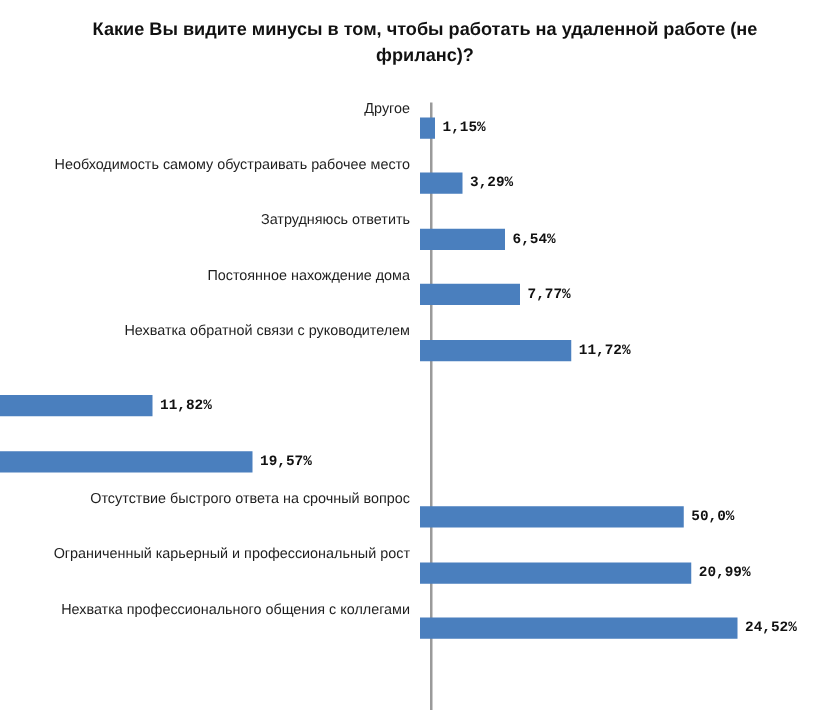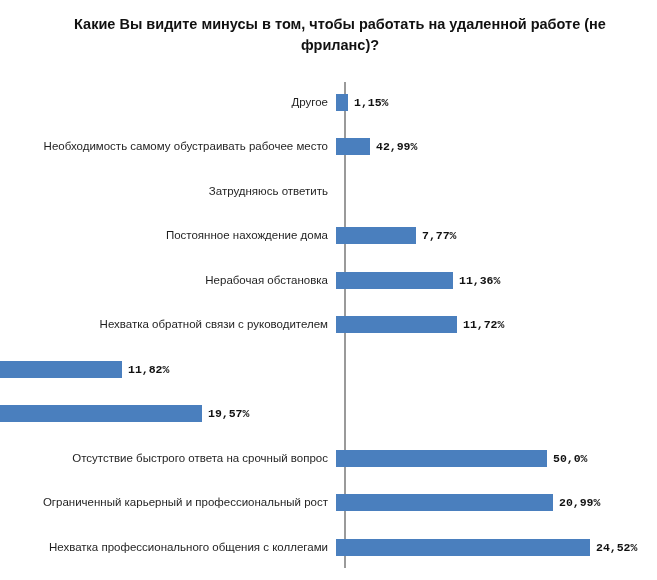--- a/index.html
+++ b/index.html
@@ -51,21 +51,21 @@
     position: absolute;
     left: 0;
     top: 0;
     width: 657px;
     height: 490px;
   }
   .row {
     position: relative;
     height: 44.5px;
     display: flex;
-    align-items: center;
+    align-items: flex-start;
   }
   .cat-label {
     width: 336px;
     padding-right: 8px;
     text-align: right;
     font-size: 11.5px;
     line-height: 1.3;
     color: #1f1f1f;
     box-sizing: border-box;
   }
@@ -105,43 +105,40 @@
         <div class="bar-area">
           <div class="bar" style="width:12px"></div>
           <div class="bar-value">1,15%</div>
         </div>
       </div>
 
       <div class="row">
         <div class="cat-label">Необходимость самому обустраивать рабочее место</div>
         <div class="bar-area">
           <div class="bar" style="width:34px"></div>
-          <div class="bar-value">42,99%</div>
+          <div class="bar-value">3,29%</div>
         </div>
       </div>
 
       <div class="row">
         <div class="cat-label">Затрудняюсь ответить</div>
+        <div class="bar-area">
+          <div class="bar" style="width:68px"></div>
+          <div class="bar-value">6,54%</div>
+        </div>
       </div>
 
       <div class="row">
         <div class="cat-label">Постоянное нахождение дома</div>
         <div class="bar-area">
           <div class="bar" style="width:80px"></div>
           <div class="bar-value">7,77%</div>
         </div>
       </div>
 
-      <div class="row">
-        <div class="cat-label">Нерабочая обстановка</div>
-        <div class="bar-area">
-          <div class="bar" style="width:117px"></div>
-          <div class="bar-value">11,36%</div>
-        </div>
-      </div>
 
       <div class="row">
         <div class="cat-label">Нехватка обратной связи с руководителем</div>
         <div class="bar-area">
           <div class="bar" style="width:121px"></div>
           <div class="bar-value">11,72%</div>
         </div>
       </div>
 
       <div class="row">

